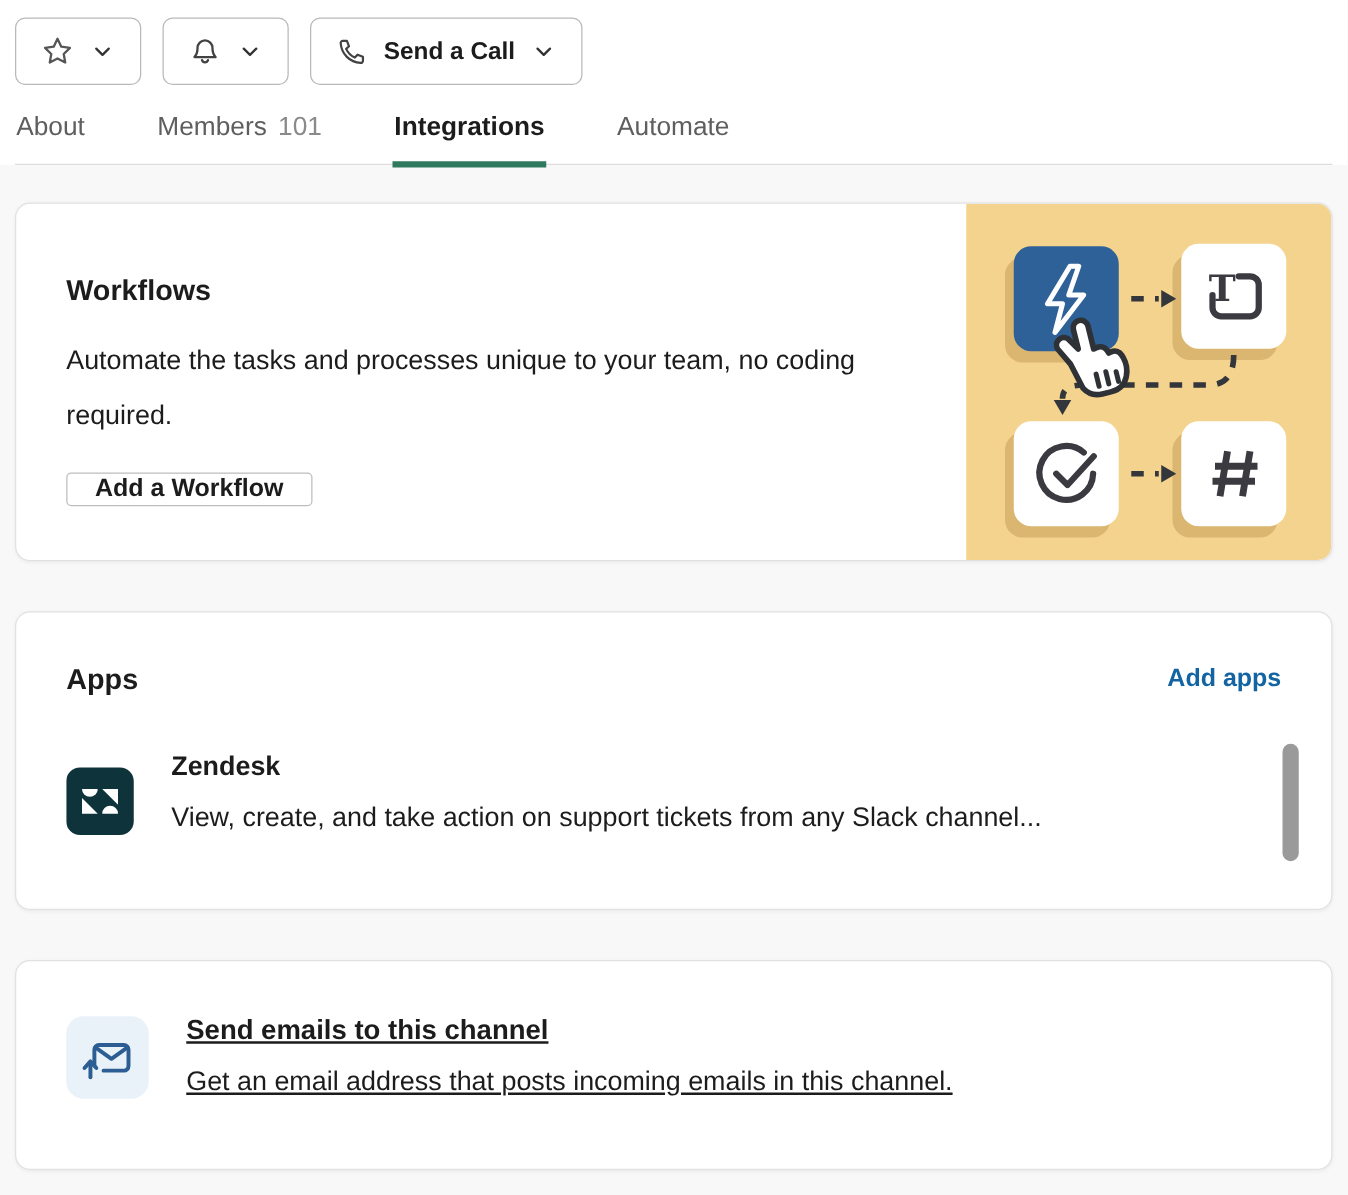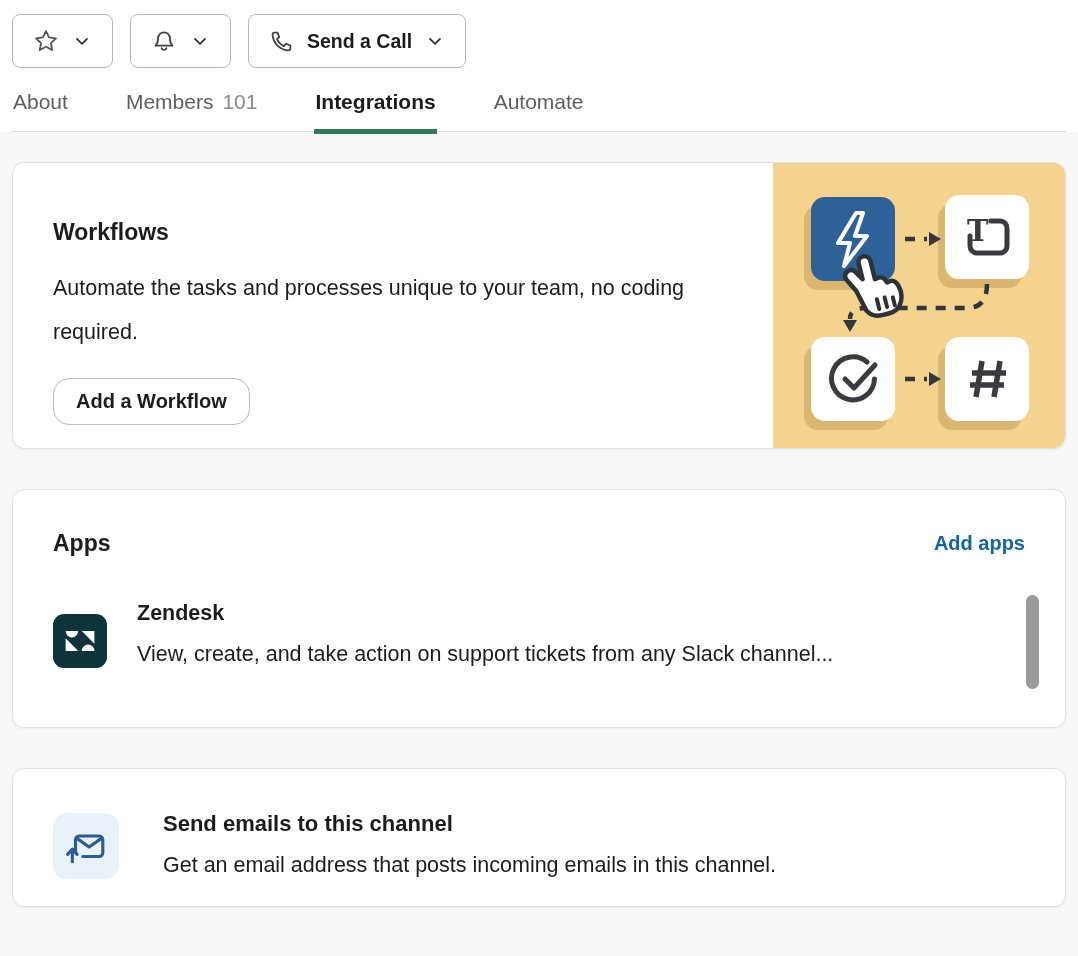--- a/index.html
+++ b/index.html
@@ -35,22 +35,22 @@
   .card {
     background:#fff; border:1px solid #e1e1e1; border-radius:12px;
     box-shadow:0 1px 3px rgba(0,0,0,0.05); margin-bottom:40px;
   }
   
   .wf-card { position:relative; height:287px; overflow:hidden; }
   .wf-left { position:absolute; left:40px; top:44px; width:690px; }
   .wf-title { font-size:23px; font-weight:bold; margin-bottom:20px;margin-top:12px; }
   .wf-desc { font-size:21.5px; line-height:44px; }
   .wf-btn {
-    margin-top:24px; background:#fff; border:1px solid #bdbdbd; border-radius:16px;
-    padding:11px 22px; font-size:20px; font-weight:bold; color:#1d1c1d;
+    margin-top:24px; background:#fff; border:1px solid #bdbdbd; border-radius:4px;
+    padding:1px 22px; font-size:20px; font-weight:bold; color:#1d1c1d;
     font-family:inherit; cursor:pointer;
   }
   .wf-illus {
     position:absolute; top:0; right:0; bottom:0; width:292px;
     background:#f4d38f; border-radius:0 11px 11px 0;
   }
   .tile {
     position:absolute; width:84px; height:84px; border-radius:14px; background:#fff;
     box-shadow:-7px 9px 0 rgba(151,106,36,0.28);
     display:flex; align-items:center; justify-content:center;
@@ -68,21 +68,21 @@
     flex:none; width:54px; height:54px; border-radius:11px; background:#0e333b;
     display:flex; align-items:center; justify-content:center; margin-top:14px;
   }
   .app-name { font-size:21.5px; font-weight:bold; padding-top:10px; margin-bottom:6px; }
   .app-desc { font-size:21.5px; line-height:44px; }
   .apps-scrollbar {
     position:absolute; right:26px; top:105px; width:13px; height:94px;
     border-radius:7px; background:#9a9a9a; cursor:pointer;
   }
   
-  .email-card { height:139px; padding:42px 40px 0 40px; display:flex; gap:44px; margin-bottom:0; }
+  .email-card { height:168px; padding:42px 40px 0 40px; display:flex; gap:30px; margin-bottom:0;text-decoration:underline; }
   .email-icon-wrap {
     flex:none; width:66px; height:66px; border-radius:14px; background:#eaf2f9;
     display:flex; align-items:center; justify-content:center; margin-top:2px;
   }
   .email-title { font-size:22px; font-weight:bold; margin-bottom:8px; }
   .email-desc { font-size:21.5px; line-height:40px; }
 </style>
 </head>
 <body>
 

